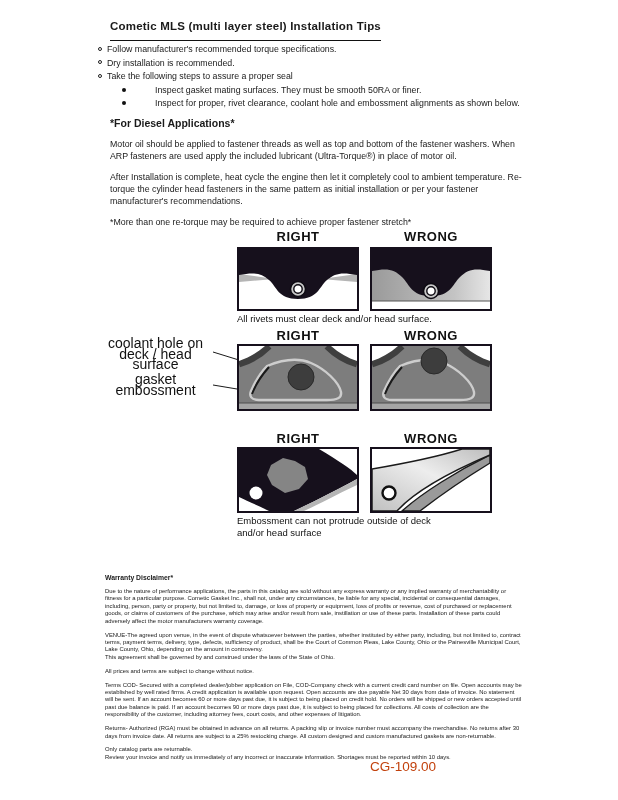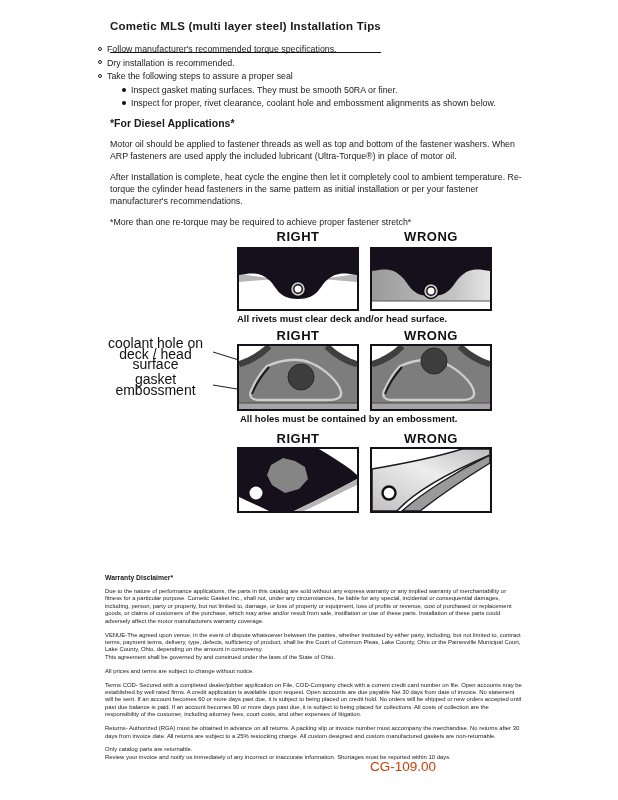--- a/index.html
+++ b/index.html
@@ -4,46 +4,46 @@
 <style>
   * { box-sizing: border-box; margin: 0; padding: 0; }
   body { background: #ffffff; font-family: "Liberation Sans", sans-serif; }
   .page {
     position: relative; width: 618px; height: 800px; margin: 0 auto;
     background: #ffffff; color: #1a1a1a; overflow: hidden;
   }
   .title {
     position: absolute; left: 110px; top: 20px;
     font-size: 11.5px; font-weight: bold; letter-spacing: .2px;
-    border-bottom: 1.5px solid #111; padding-bottom: 20px;
+    border-bottom: 1.5px solid #111; padding-bottom: 8px;
   }
   .tips { position: absolute; left: 98px; top: 43px; width: 440px; font-size: 8.8px; }
   .b-row { display: flex; align-items: center; line-height: 13.6px; }
   .o-mark {
     flex: 0 0 auto; width: 4px; height: 4px; border: 1px solid #222; border-radius: 50%;
     margin-right: 5px; position: relative; top: -1px;
   }
-  .sub { margin-left: 24px; }
+  .sub { margin-left: 24px; gap: 24px; }
   .f-mark {
     flex: 0 0 auto; width: 4px; height: 4px; background: #111; border-radius: 50%;
     margin-right: 5px; position: relative; top: -1px;
   }
   .diesel { position: absolute; left: 110px; top: 117px; width: 412px; }
   .diesel h2 { font-size: 10.5px; font-weight: bold; margin-bottom: 9px; }
   .diesel p { font-size: 8.8px; line-height: 12px; margin-bottom: 9px; }
   .diesel .note { margin-bottom: 0; }
   .rw-label {
     position: absolute; width: 122px; text-align: center;
     font-size: 13px; font-weight: bold; letter-spacing: .5px; color: #111;
   }
   .figbox {
     position: absolute; width: 122px; border: 2px solid #16101c; background: #fff;
   }
   .figbox svg { display: block; }
-  .caption { position: absolute; font-size: 9.5px; font-weight: bold; line-height: 11.5px; color: #111; }
+  .caption { position: absolute; font-size: 9.5px; font-weight: normal; line-height: 11.5px; color: #111; }
   .ann { position: absolute; font-size: 14px; line-height: 10.5px; text-align: center; color: #111; }
   .leader { position: absolute; left: 200px; top: 345px; }
   .disclaimer { position: absolute; left: 105px; top: 574px; width: 419px; }
   .disclaimer h3 { font-size: 6.8px; font-weight: bold; margin-bottom: 7px; }
   .disclaimer p { font-size: 5.9px; line-height: 7.4px; margin-bottom: 6.5px; white-space: pre-line; }
   .footer-code { position: absolute; left: 370px; top: 759px; font-size: 13.5px; color: #c2410c; }
 </style>
 </head>
 <body>
 
@@ -152,21 +152,20 @@
       <path d="M88,0 C96,8 108,15 118,18" stroke="#3f3f3f" stroke-width="7" fill="none"></path>
       <path d="M118,0 H92 C100,7 109,12 118,15 Z" fill="#ffffff"></path>
       <rect x="0" y="57" width="118" height="6" fill="#a5a5a5"></rect>
       <line x1="0" y1="57" x2="118" y2="57" stroke="#4f4f4f" stroke-width="1.2"></line>
       <path d="M28,20 C45,13 60,12 72,17 C86,23 100,36 102,46 C103,52 98,54 88,54 L20,54 C12,54 10,50 12,45 C16,36 22,26 28,20 Z" stroke="#cdcdcd" stroke-width="2.4" fill="none"></path>
       <path d="M30,21 C22,30 16,40 13,48" stroke="#1a1a1a" stroke-width="2" fill="none"></path>
       <circle cx="62" cy="15" r="13" fill="#3d3d3d" stroke="#2a2a2a" stroke-width="1"></circle>
     </svg>
   </div>
 
-  <div class="caption" style="left:240px; top:413px;">All holes must be contained by an embossment.</div>
 
   <div class="rw-label" style="left:237px; top:431px;">RIGHT</div>
   <div class="rw-label" style="left:370px; top:431px;">WRONG</div>
 
   <div class="figbox" style="left:237px; top:447px; height:66px;">
     <svg width="118" height="62" viewBox="0 0 118 62">
       <rect x="0" y="0" width="118" height="62" fill="#ffffff"></rect>
       <path d="M0,0 L80,0 C100,12 112,20 118,26 L118,30 C90,45 70,55 55,62 L30,62 C18,56 8,52 0,48 Z" fill="#16101c"></path>
       <path d="M55,62 C80,50 100,40 118,30 L118,36 C95,47 80,55 65,62 Z" fill="#b5b5b5"></path>
       <polygon points="32,16 44,9 56,12 66,18 69,30 60,40 46,44 33,36 28,26" fill="#858585"></polygon>
@@ -183,20 +182,24 @@
             <stop offset="1" stop-color="#bdbdbd"></stop>
         </linearGradient>
       </defs>
       <rect x="0" y="0" width="118" height="62" fill="#ffffff"></rect>
       <path d="M118,6 C85,22 50,44 30,62 H48 C70,45 100,25 118,14 Z" fill="#9a9a9a" stroke="#1a1a1a" stroke-width="1.4"></path>
       <path d="M0,20 C35,14 65,8 90,0 H118 V6 C85,20 45,40 25,62 H0 Z" fill="url(#g2)" stroke="#1a1a1a" stroke-width="1.5"></path>
       <circle cx="17" cy="44" r="6.5" fill="#ffffff" stroke="#111" stroke-width="2.4"></circle>
     </svg>
   </div>
 
+  <div class="caption" style="left:237px; top:515px;">
+    <div>Embossment can not protrude outside of deck</div>
+    <div>and/or head surface</div>
+  </div>
 
   <div class="disclaimer">
     <h3>Warranty Disclaimer*</h3>
     <p>Due to the nature of performance applications, the parts in this catalog are sold without any express warranty or any implied warranty of merchantability or fitness for a particular purpose.  Cometic Gasket Inc., shall not, under any circumstances, be liable for any special, incidental or consequential damages, including, person, party or property, but not limited to, damage, or loss of property or equipment, loss of profits or revenue, cost of purchased or replacement goods, or claims of customers of the purchase, which may arise and/or result from sale, instillation or use of these parts.  Installation of these parts could adversely affect the motor manufacturers warranty coverage.</p>
     <p>VENUE-The agreed upon venue, in the event of dispute whatsoever between the parties, whether instituted by either party, including, but not limited to, contract terms, payment terms, delivery, type, defects, sufficiency of product, shall be the Court of Common Pleas, Lake County, Ohio or the Painesville Municipal Court, Lake County, Ohio, depending on the amount in controversy.
 This agreement shall be governed by and construed under the laws of the State of Ohio.</p>
     <p>All prices and terms are subject to change without notice.</p>
     <p>Terms COD- Secured with a completed dealer/jobber application on File, COD-Company check with a current credit card number on file.  Open accounts may be established by well rated firms.  A credit application is available upon request.  Open accounts are due payable Net 30 days from date of invoice.  No statement will be sent.  If an account becomes 60 or more days past due, it is subject to being placed on credit hold.  No orders will be shipped or new orders accepted until past due balance is paid.  If an account becomes 90 or more days past due, it is subject to being placed for collections.  All costs of collection are the responsibility of the customer, including attorney fees, court costs, and other expenses of litigation.</p>
     <p>Returns- Authorized (RGA) must be obtained in advance on all returns.  A packing slip or invoice number must accompany the merchandise.  No returns after 30 days from invoice date.  All returns are subject to a 25% restocking charge.  All custom designed and custom manufactured gaskets are non-returnable.</p>
     <p>Only catalog parts are returnable.

